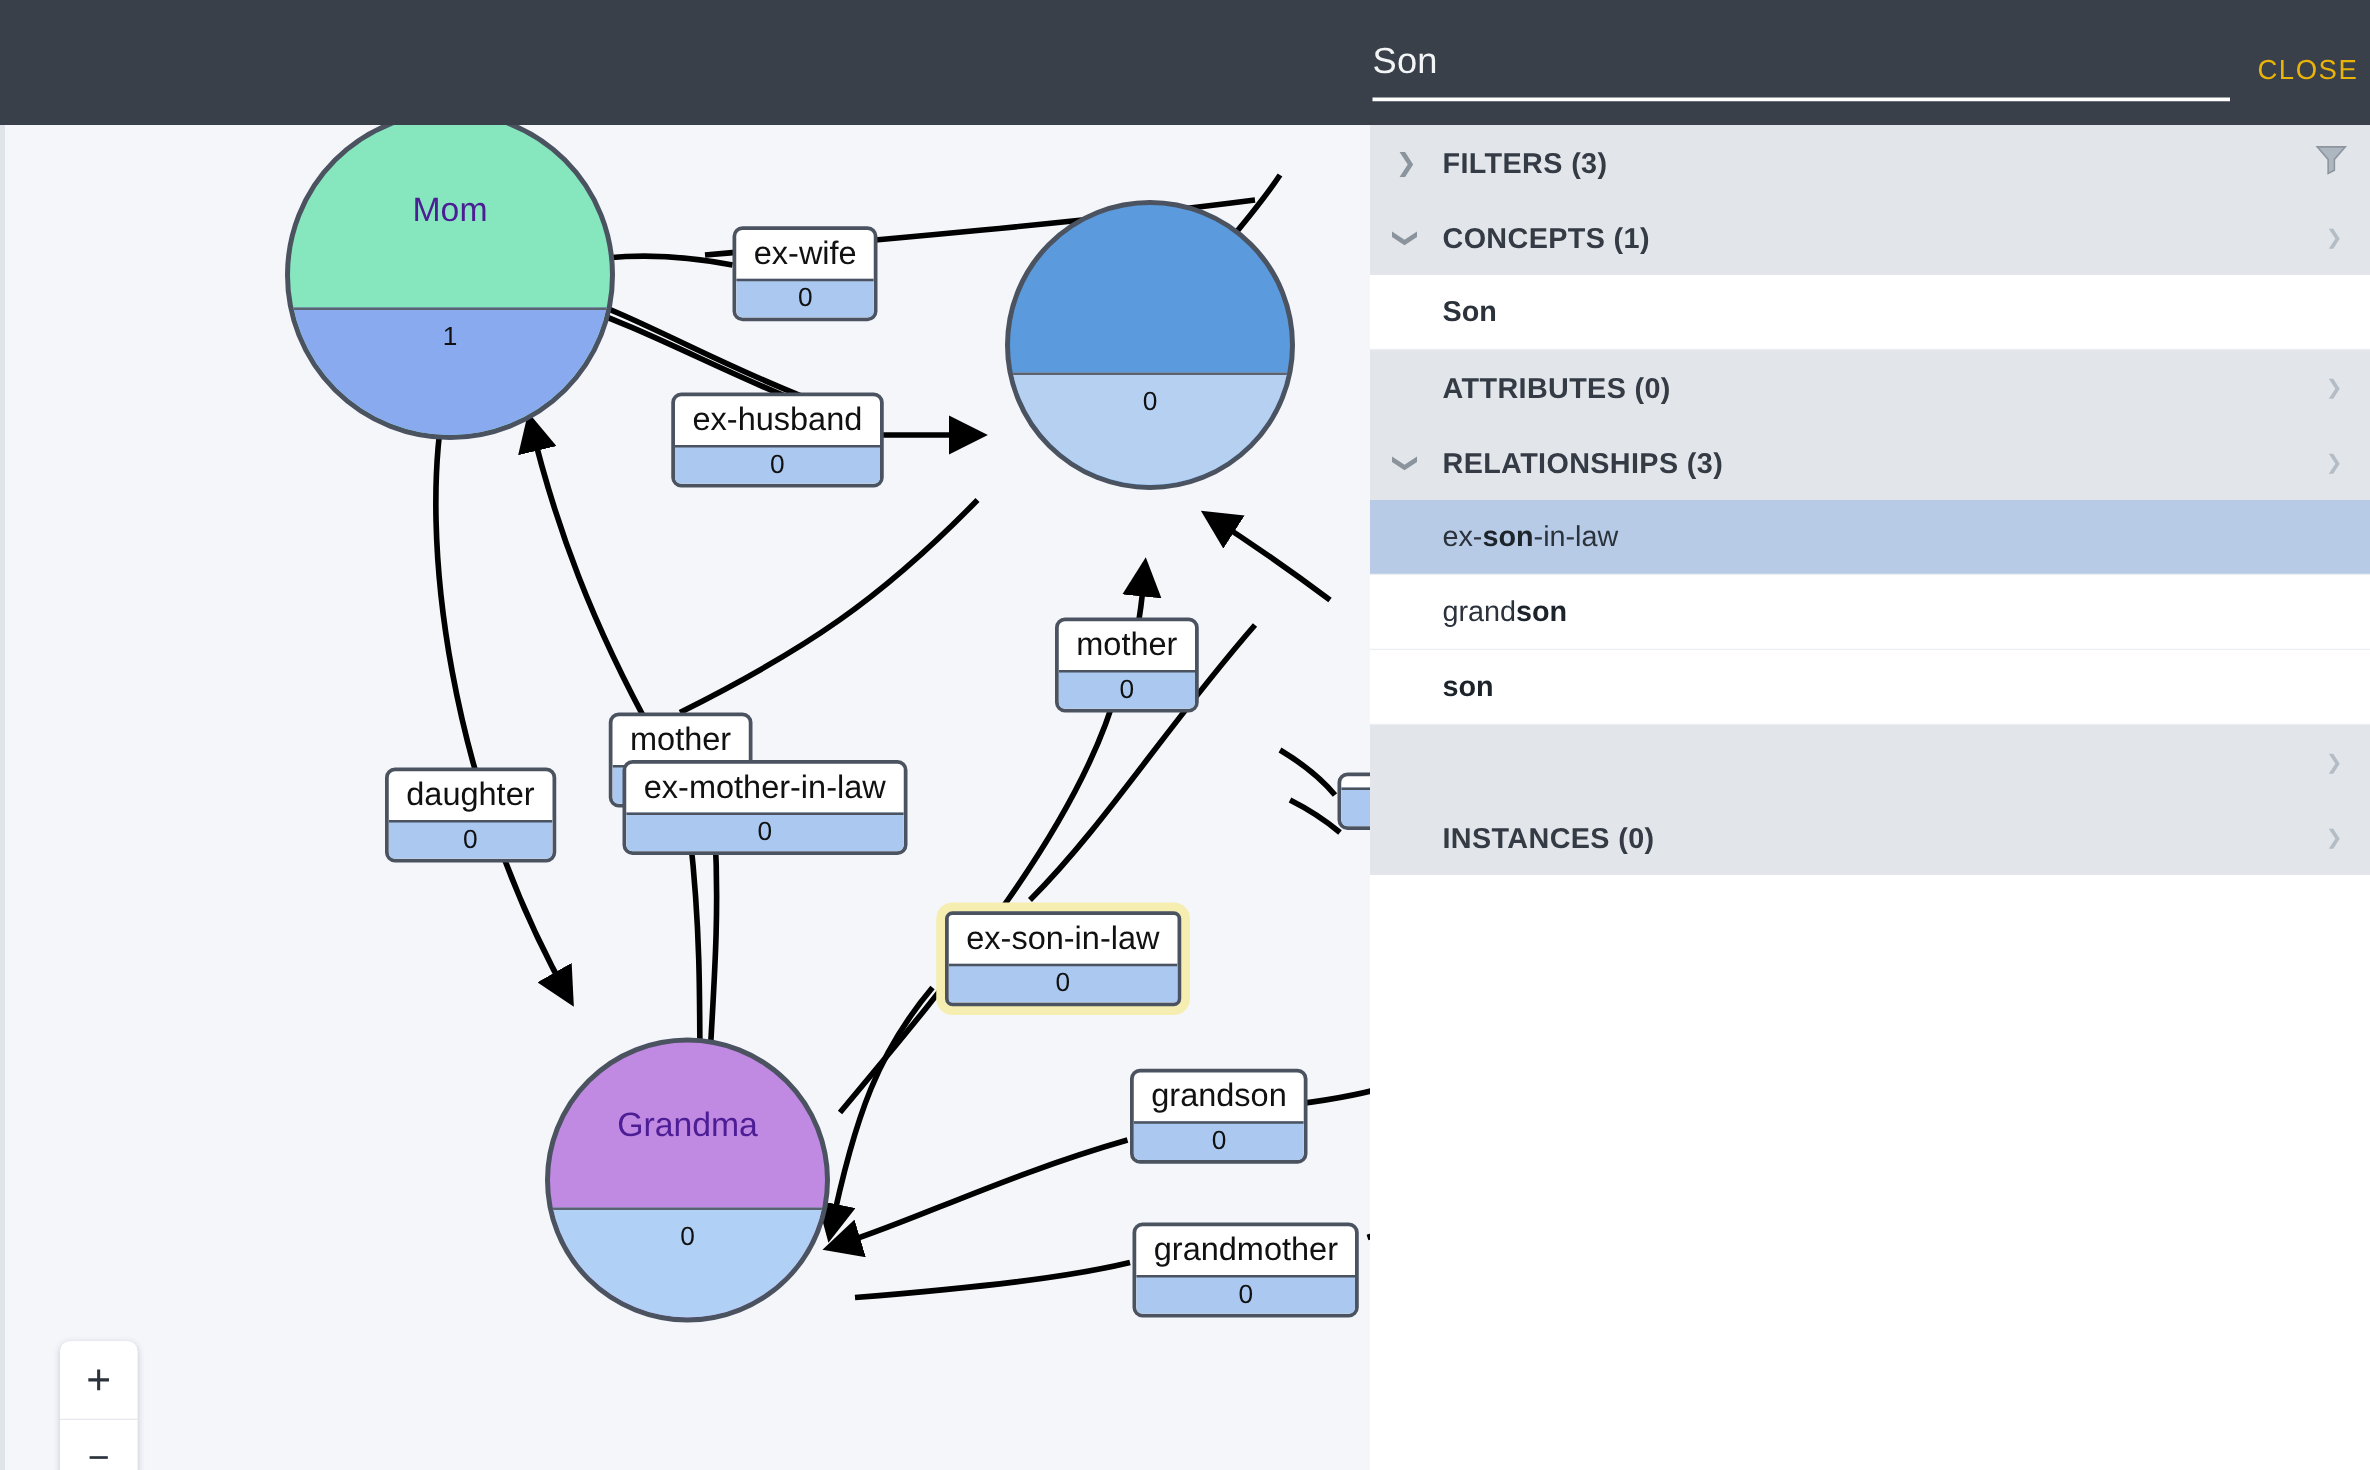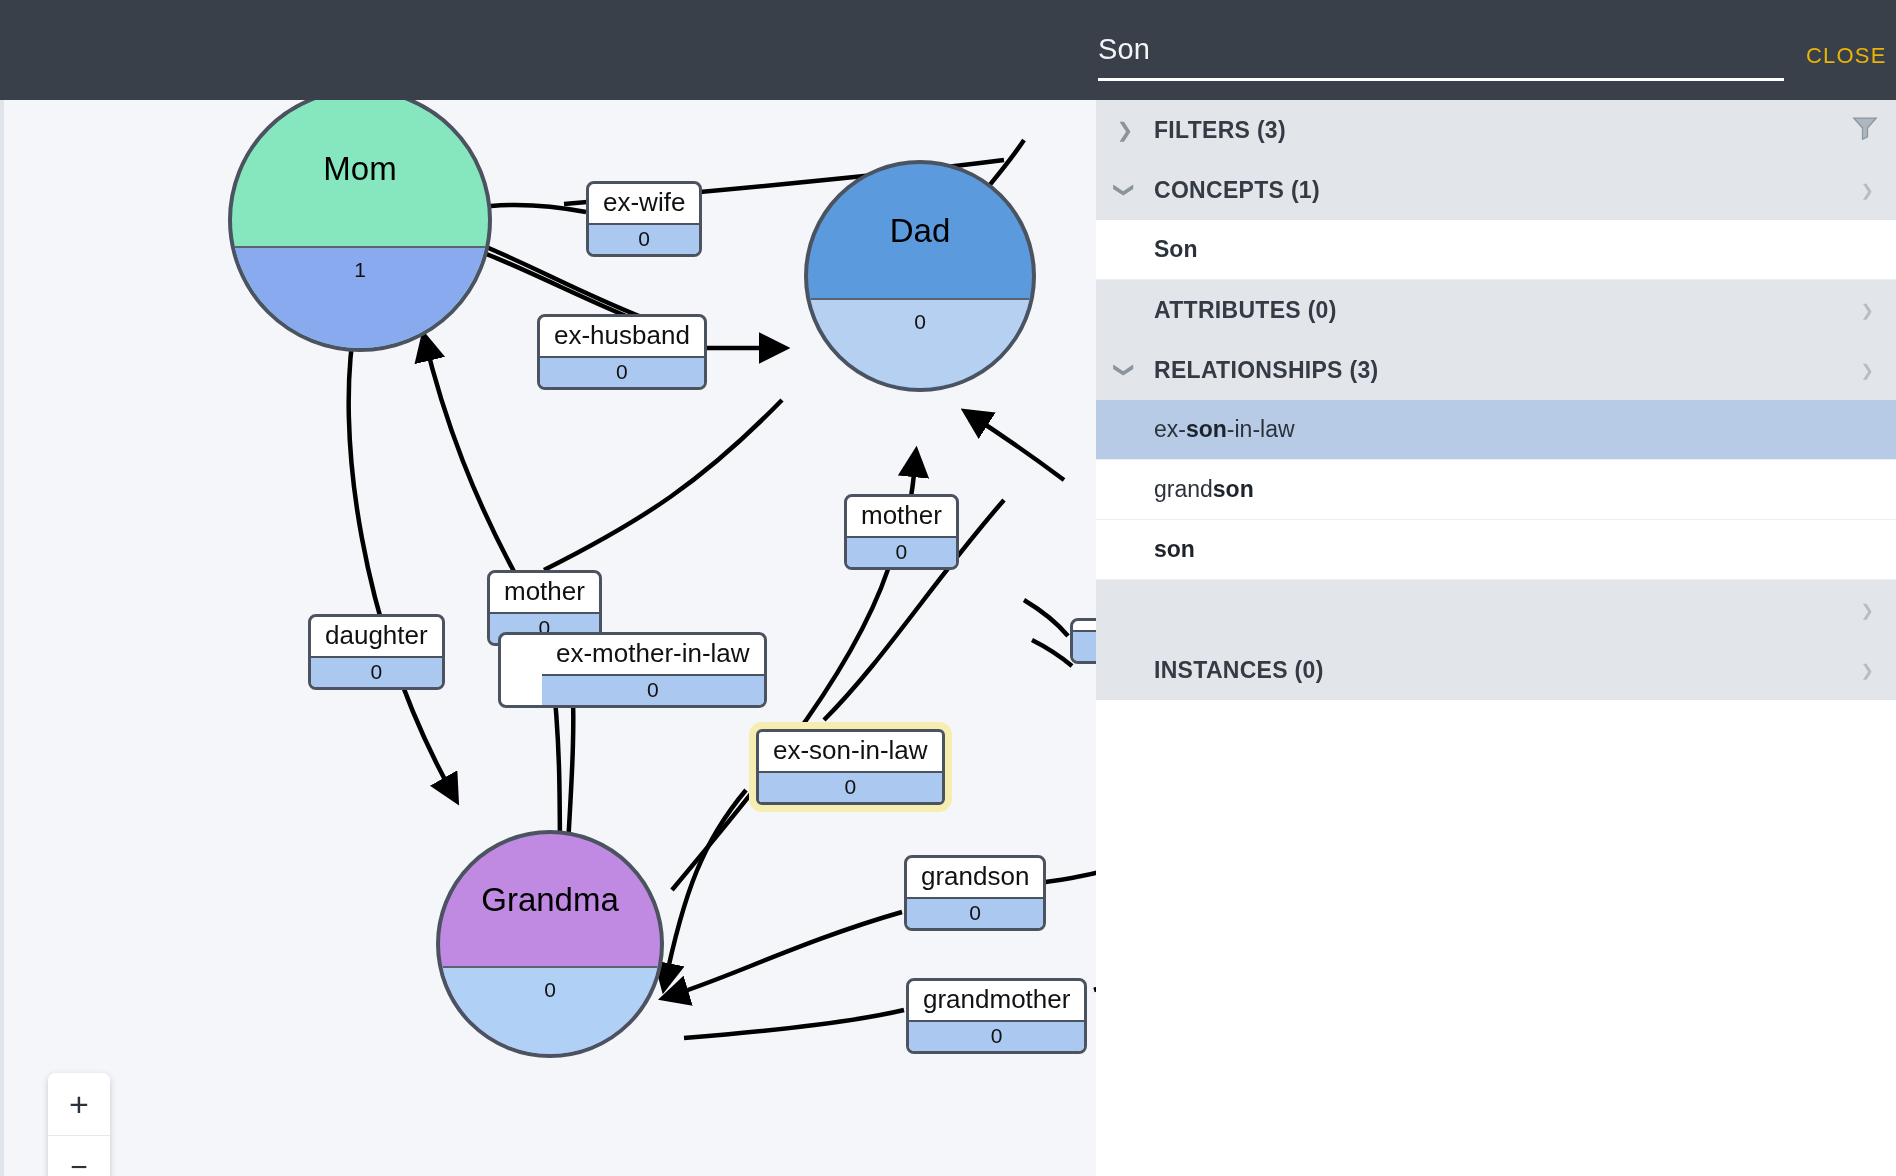--- a/index.html
+++ b/index.html
@@ -40,21 +40,21 @@
     background:#f4f6fa;border-left:4px solid #dfe3ea;
     overflow:hidden;
   }
   .canvas-svg{position:absolute;left:0;top:0;width:1096px;height:1076px;}
 
   
   .node{position:absolute;border-radius:50%;border:4px solid #4b5360;
         box-sizing:border-box;overflow:hidden;}
   .node .top{position:absolute;left:0;top:0;width:100%;height:60%;
         display:flex;align-items:center;justify-content:center;
-        font-size:33px;color:#000000;}
+        font-size:27px;color:#4c1d95;}
   .node .bot{position:absolute;left:0;bottom:0;width:100%;height:40%;
         border-top:2px solid #5b6370;box-sizing:border-box;
         display:flex;align-items:flex-start;justify-content:center;
         padding-top:10px;font-size:21px;color:#111;}
 
   
   .elabel{position:absolute;background:#ffffff;border:3px solid #4b5360;
           border-radius:8px;box-sizing:border-box;overflow:hidden;}
   .elabel .name{display:block;text-align:center;font-size:26px;color:#111;
           padding:4px 14px 5px;white-space:nowrap;line-height:1.15;}
@@ -161,23 +161,20 @@
     <div class="node" style="left:224px;top:-12px;width:264px;height:264px;background:#86e7bf;">
       <div class="top">
           <span>Mom</span>
         </div>
       <div class="bot" style="background:#8aaaf0;">
           <span>1</span>
         </div>
     </div>
 
     <div class="node" style="left:800px;top:60px;width:232px;height:232px;background:#5b9bdd;">
-      <div class="top">
-          <span>Dad</span>
-        </div>
       <div class="bot" style="background:#b6d0f2;">
           <span>0</span>
         </div>
     </div>
 
     <div class="node" style="left:432px;top:730px;width:228px;height:228px;background:#c08ae2;">
       <div class="top">
           <span>Grandma</span>
         </div>
       <div class="bot" style="background:#b0d1f5;">
@@ -203,21 +200,21 @@
     <div class="elabel" style="left:483px;top:470px;">
       <span class="name">mother</span>
       <span class="cnt">0</span>
     </div>
 
     <div class="elabel" style="left:304px;top:514px;">
       <span class="name">daughter</span>
       <span class="cnt">0</span>
     </div>
 
-    <div class="elabel" style="left:494px;top:532px;padding-left:41px;">
+    <div class="elabel" style="left:494px;top:508px;">
       <span class="name">ex-mother-in-law</span>
       <span class="cnt">0</span>
     </div>
 
     <div class="elabel hl" style="left:752px;top:629px;">
       <span class="name">ex-son-in-law</span>
       <span class="cnt">0</span>
     </div>
 
     <div class="elabel" style="left:900px;top:755px;">

